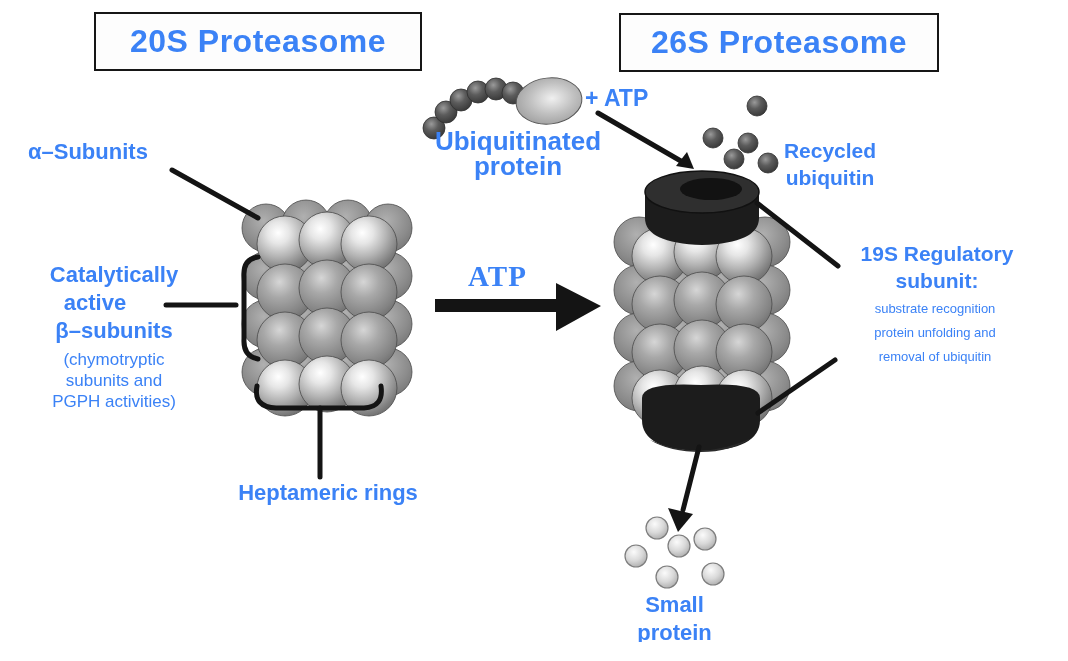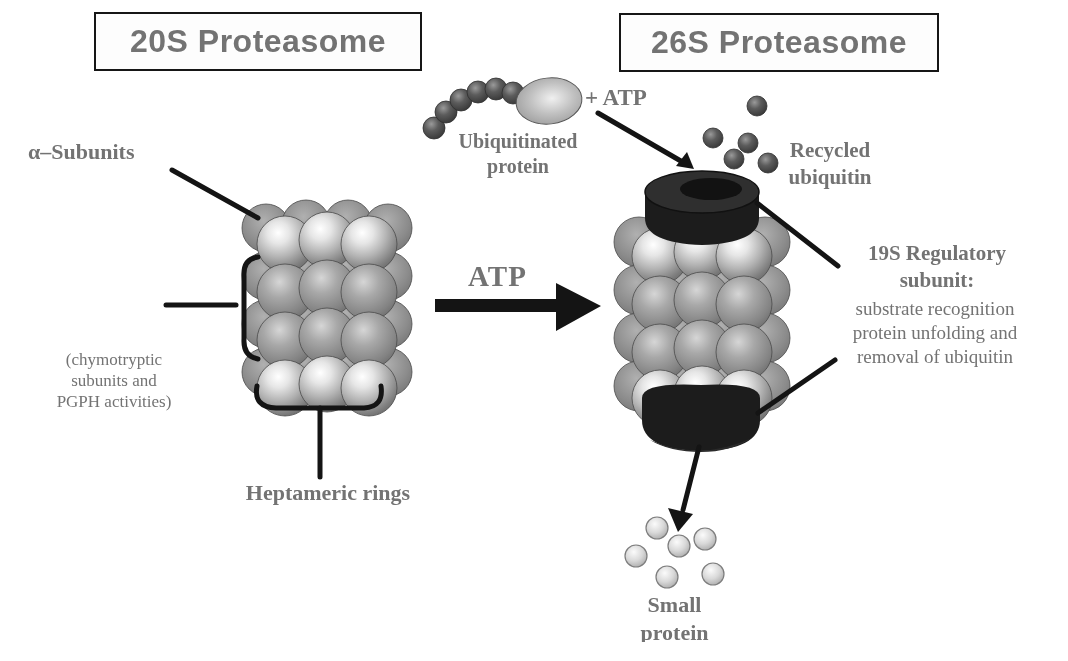--- a/index.html
+++ b/index.html
@@ -1,24 +1,24 @@
 <!DOCTYPE html>
 <html><head>
 <meta charset="utf-8">
 <style>
   html,body { margin:0; padding:0; background:#ffffff; }
   .stage {
     position:relative; width:1068px; height:642px; background:#ffffff;
-    font-family:"Liberation Sans", sans-serif; color:#737373; overflow:hidden;
+    font-family:"Liberation Sans", sans-serif; color:#3b82f6; overflow:hidden;
   }
   .titlebox {
     position:absolute; border:2px solid #161616; background:#fdfdfd;
     text-align:center; font-weight:bold; font-size:32px; letter-spacing:0.5px;
   }
-  .lbl { position:absolute; font-weight:bold; text-align:center; line-height:1.25;font-family:Liberation Serif, serif; }
+  .lbl { position:absolute; font-weight:bold; text-align:center; line-height:1.25; }
   svg { position:absolute; left:0; top:0; }
   .serif { font-family:"Liberation Serif", serif; }
 </style>
 </head>
 <body>
 
 <div class="stage">
 
   <svg width="1068" height="661" viewBox="0 0 1068 661">
     <defs>
@@ -192,47 +192,52 @@
     <polygon fill="#141414" points="435,299 556,299 556,283 601,306 556,331 556,312 435,312"></polygon>
     <polygon fill="#141414" points="694,169 676,166 687,152"></polygon>
     <polygon fill="#141414" points="678,532 668,508 693,514"></polygon>
   </svg>
 
   <div class="titlebox" style="left:94px; top:12px; width:324px; height:55px; line-height:55px;">20S Proteasome</div>
   <div class="titlebox" style="left:619px; top:13px; width:316px; height:55px; line-height:55px;">26S Proteasome</div>
 
   <div class="lbl" style="left:28px; top:138px; font-size:22px;">α–Subunits</div>
 
+  <div class="lbl" style="left:22px; top:261px; width:184px; font-size:22px; line-height:28px;">
+    <div>Catalytically</div>
+    <div style="text-align:center; padding-right:38px;">active</div>
+    <div>β–subunits</div>
+  </div>
   <div class="lbl sub" style="left:22px; top:349px; width:184px; font-size:17px; font-weight:normal; line-height:21px;">
     <div>(chymotryptic</div>
     <div>subunits and</div>
     <div>PGPH activities)</div>
   </div>
 
   <div class="lbl" style="left:222px; top:479px; width:212px; font-size:22px;">Heptameric rings</div>
 
   <div class="lbl serif" style="left:455px; top:258px; width:85px; font-size:29px; letter-spacing:1px;">ATP</div>
 
-  <div class="lbl" style="left:428px; top:129px; width:180px; font-size:20px; line-height:25px;">
+  <div class="lbl" style="left:428px; top:129px; width:180px; font-size:26px; line-height:25px;">
     <div>Ubiquitinated</div>
     <div>protein</div>
   </div>
 
   <div class="lbl" style="left:585px; top:84px; font-size:23px;">+ ATP</div>
 
   <div class="lbl" style="left:765px; top:94px; width:130px; font-size:21px; line-height:27px;margin-top:43px;">
     <div>Recycled</div>
     <div>ubiquitin</div>
   </div>
 
   <div class="lbl" style="left:818px; top:240px; width:238px; font-size:21px; line-height:27px;text-align:center;">
     <div>19S Regulatory</div>
     <div>subunit:</div>
   </div>
-  <div class="lbl sub" style="left:810px; top:297px; width:250px; font-size:19px; font-weight:normal; line-height:24px;">
+  <div class="lbl sub" style="left:810px; top:297px; width:250px; font-size:13px; font-weight:normal; line-height:24px;">
     <div>substrate recognition</div>
     <div>protein unfolding and</div>
     <div>removal of ubiquitin</div>
   </div>
 
   <div class="lbl" style="left:612px; top:591px; width:125px; font-size:22px; line-height:28px;">
     <div>Small</div>
     <div>protein</div>
   </div>
 

